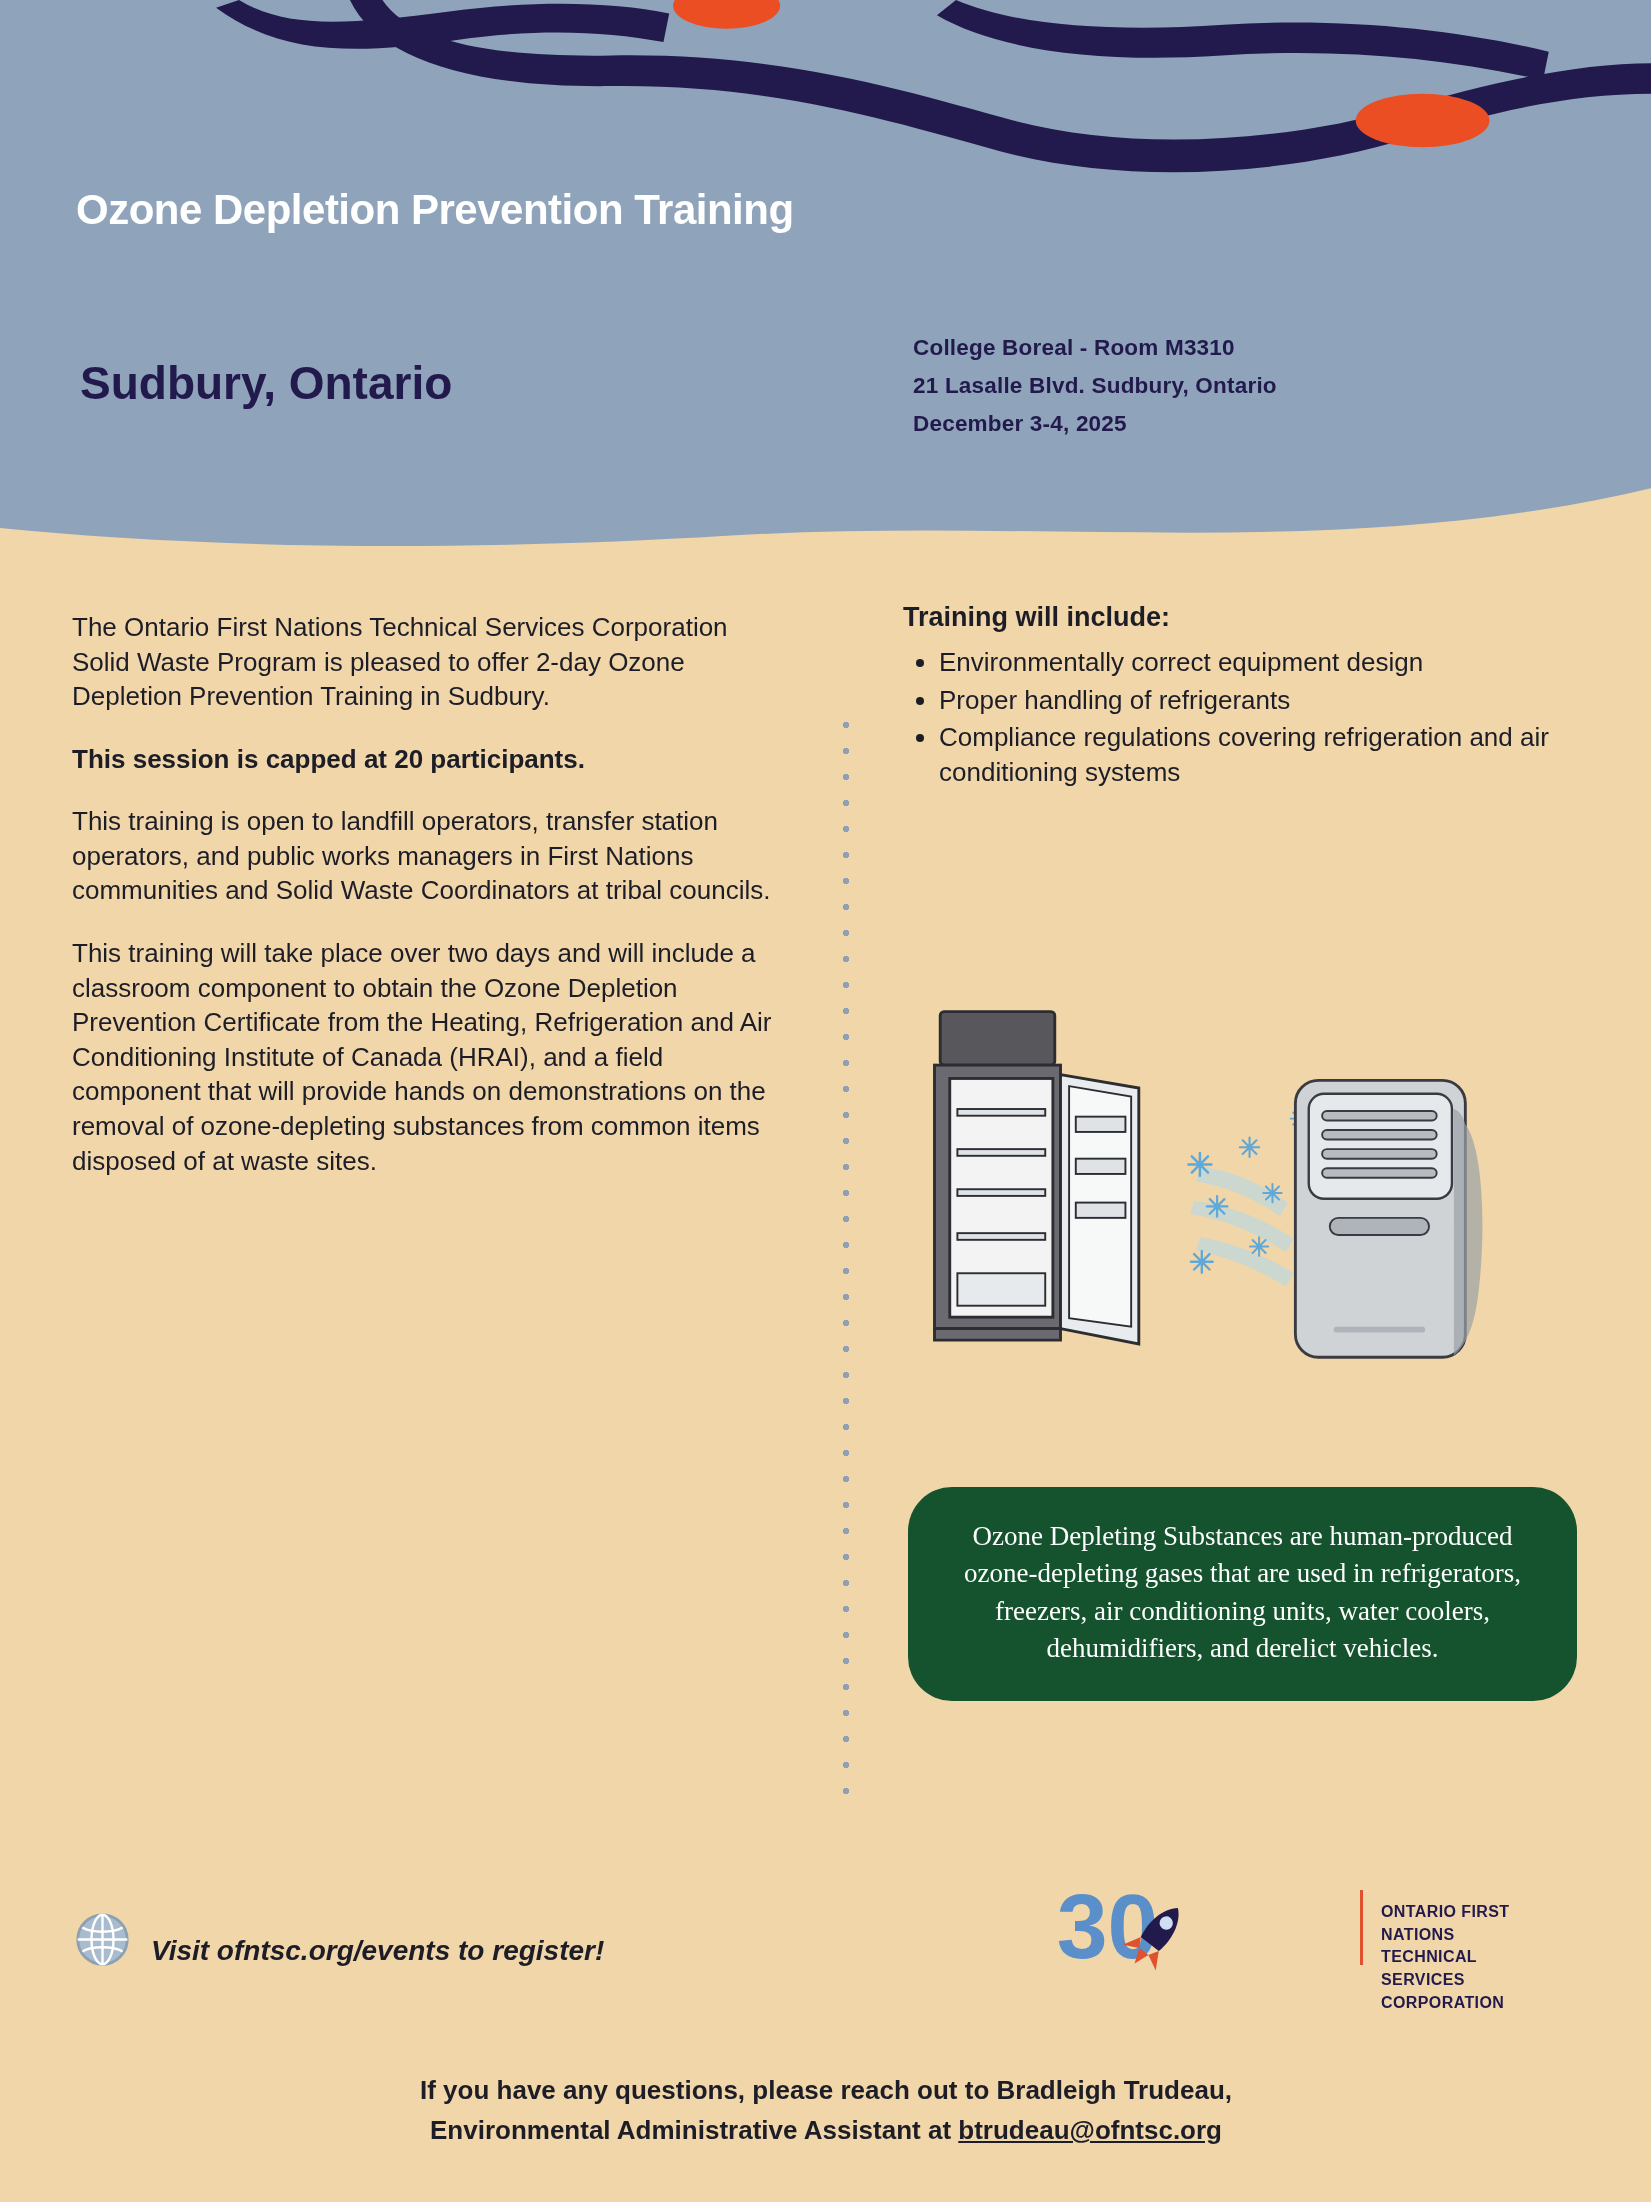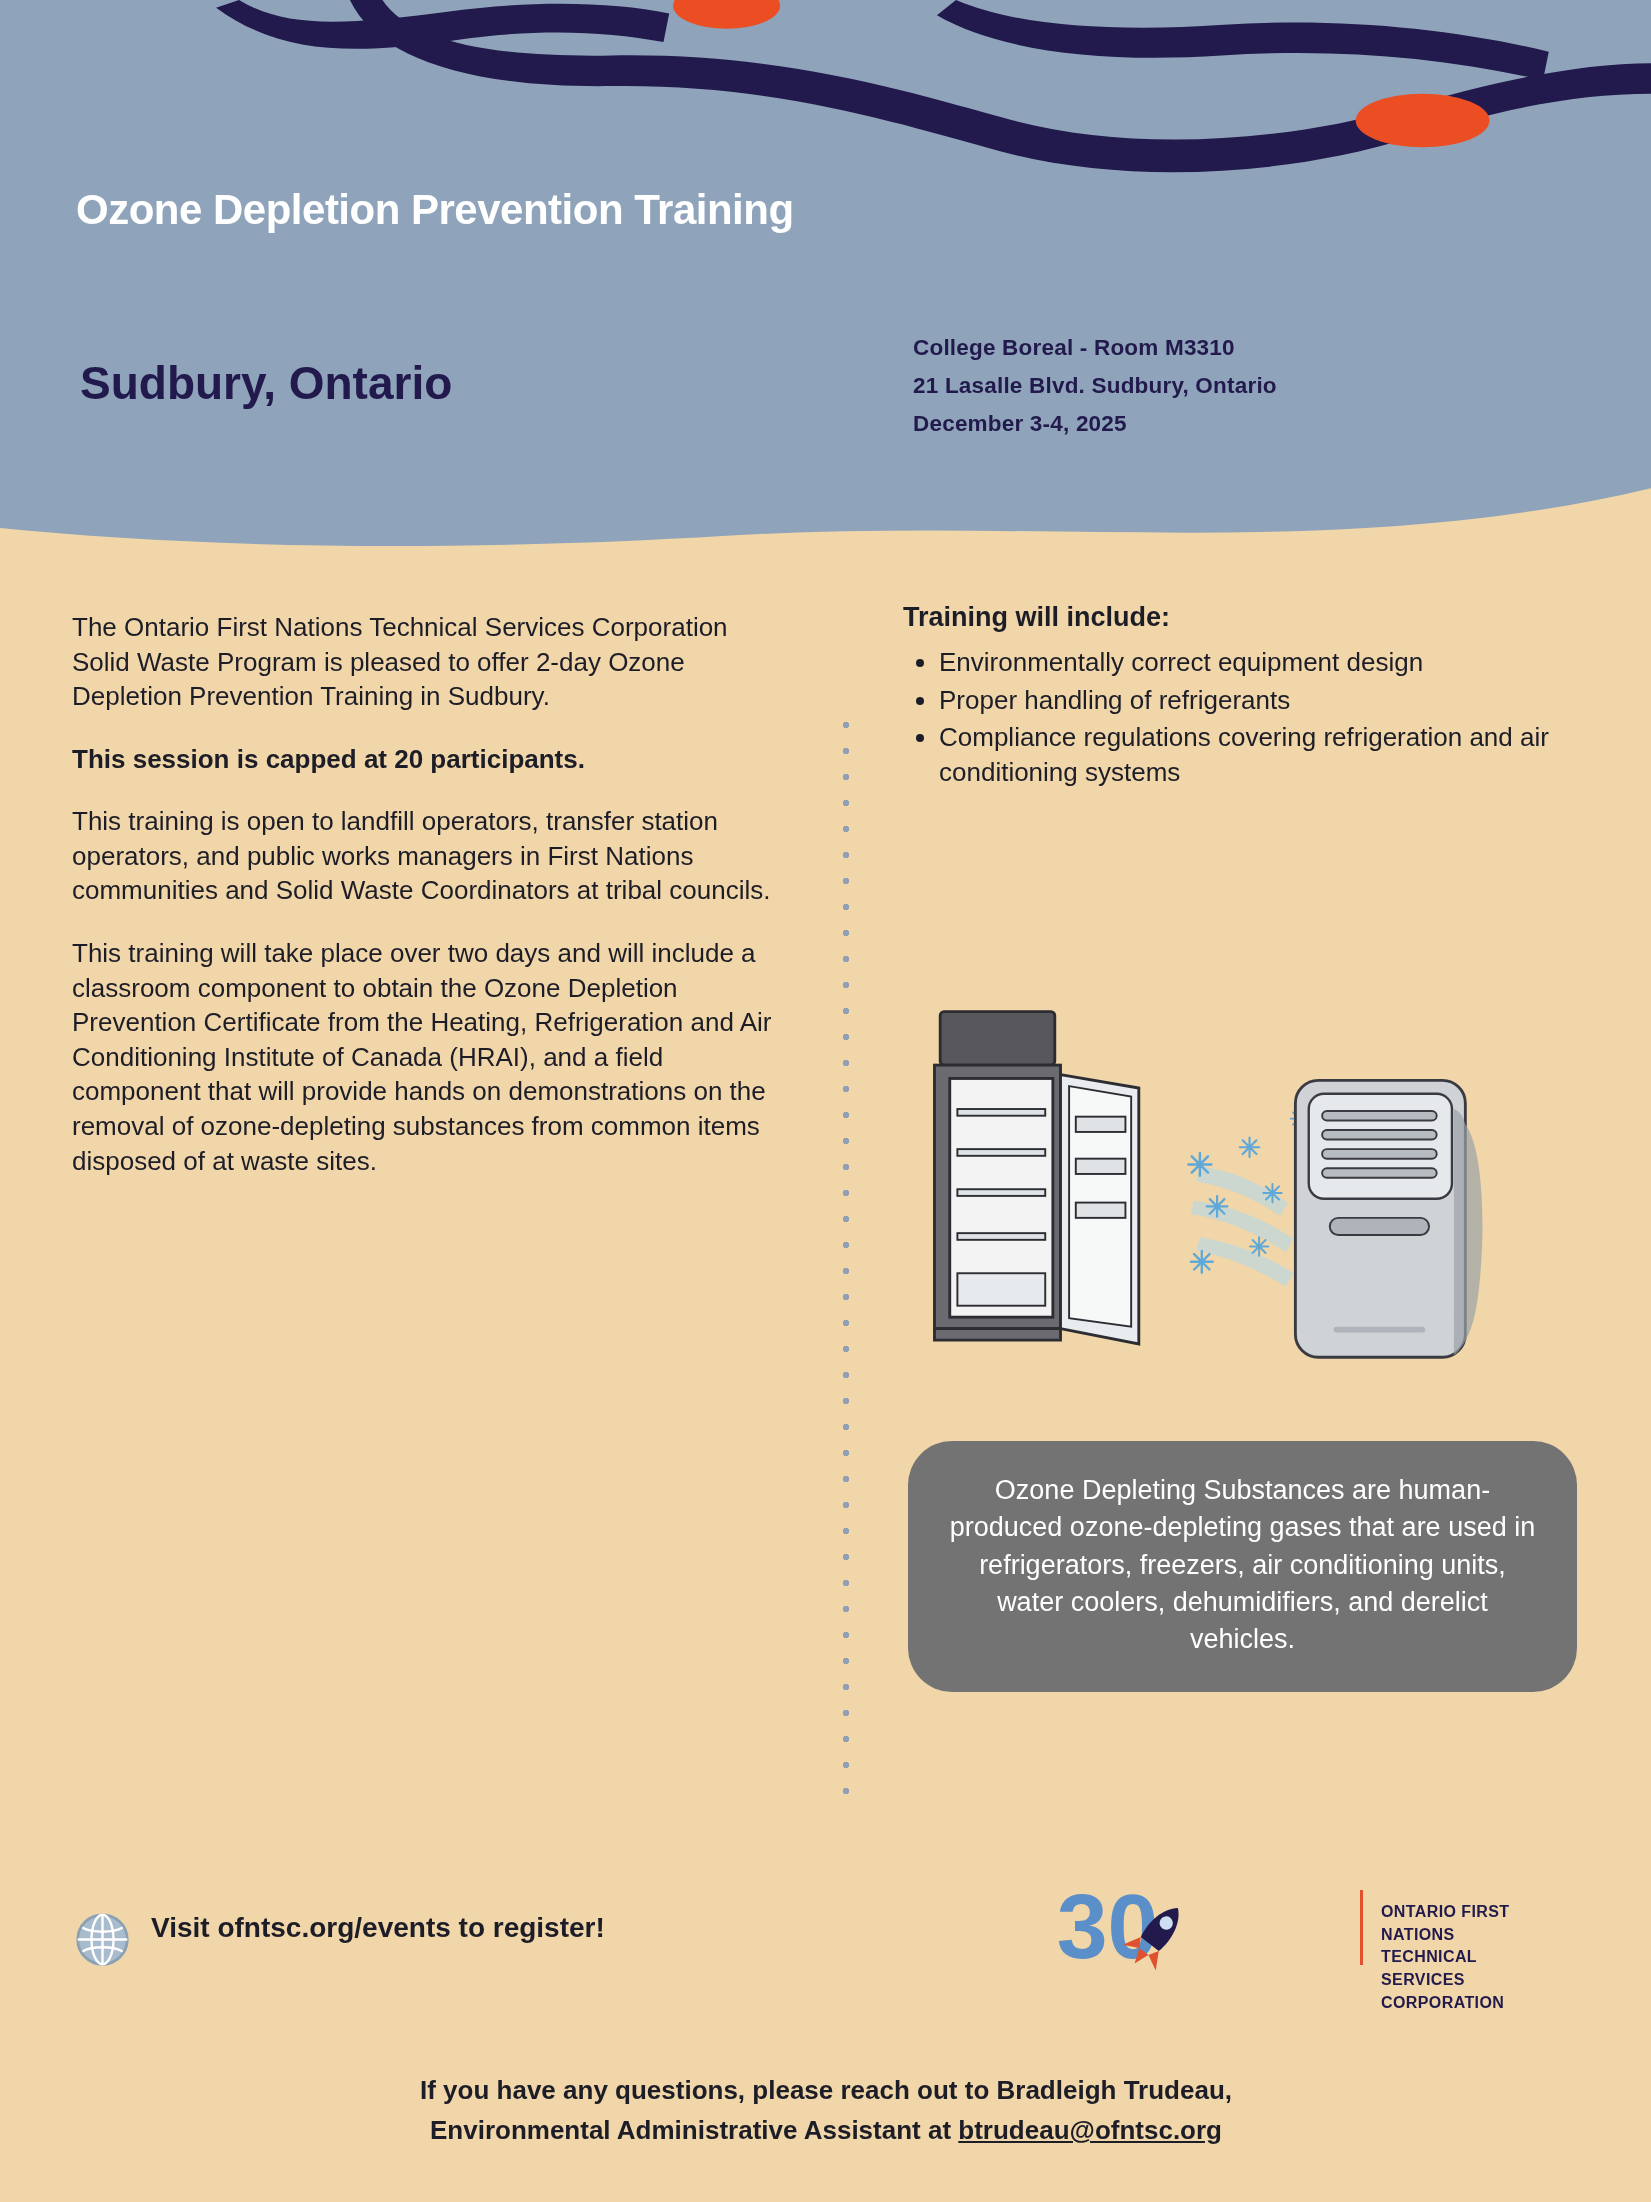--- a/index.html
+++ b/index.html
@@ -123,40 +123,42 @@
     left: 913px;
     top: 1004px;
     width: 612px;
     height: 401px;
   }
 
   
   .callout {
     position: absolute;
     left: 908px;
-    top: 1441px;
+    top: 1487px;
     width: 669px;
     box-sizing: border-box;
     padding: 31px 36px 34px 36px;
-    background: #737373;
+    background: #14532d;
     border-radius: 44px;
     color: #ffffff;
     font-size: 27px;
     line-height: 1.38;
     text-align: center;
+    font-family: Liberation Serif, serif;
   }
 
   
   .register-row {
     position: absolute;
     left: 75px;
     top: 1912px;
     display: flex;
-    align-items: flex-start;
+    align-items: flex-end;
     gap: 21px;
+    font-style: italic;
   }
   .globe-icon {
     width: 55px;
     height: 55px;
     flex: 0 0 auto;
   }
   .register-text {
     font-size: 28px;
     font-weight: bold;
     color: #1d1d28;

